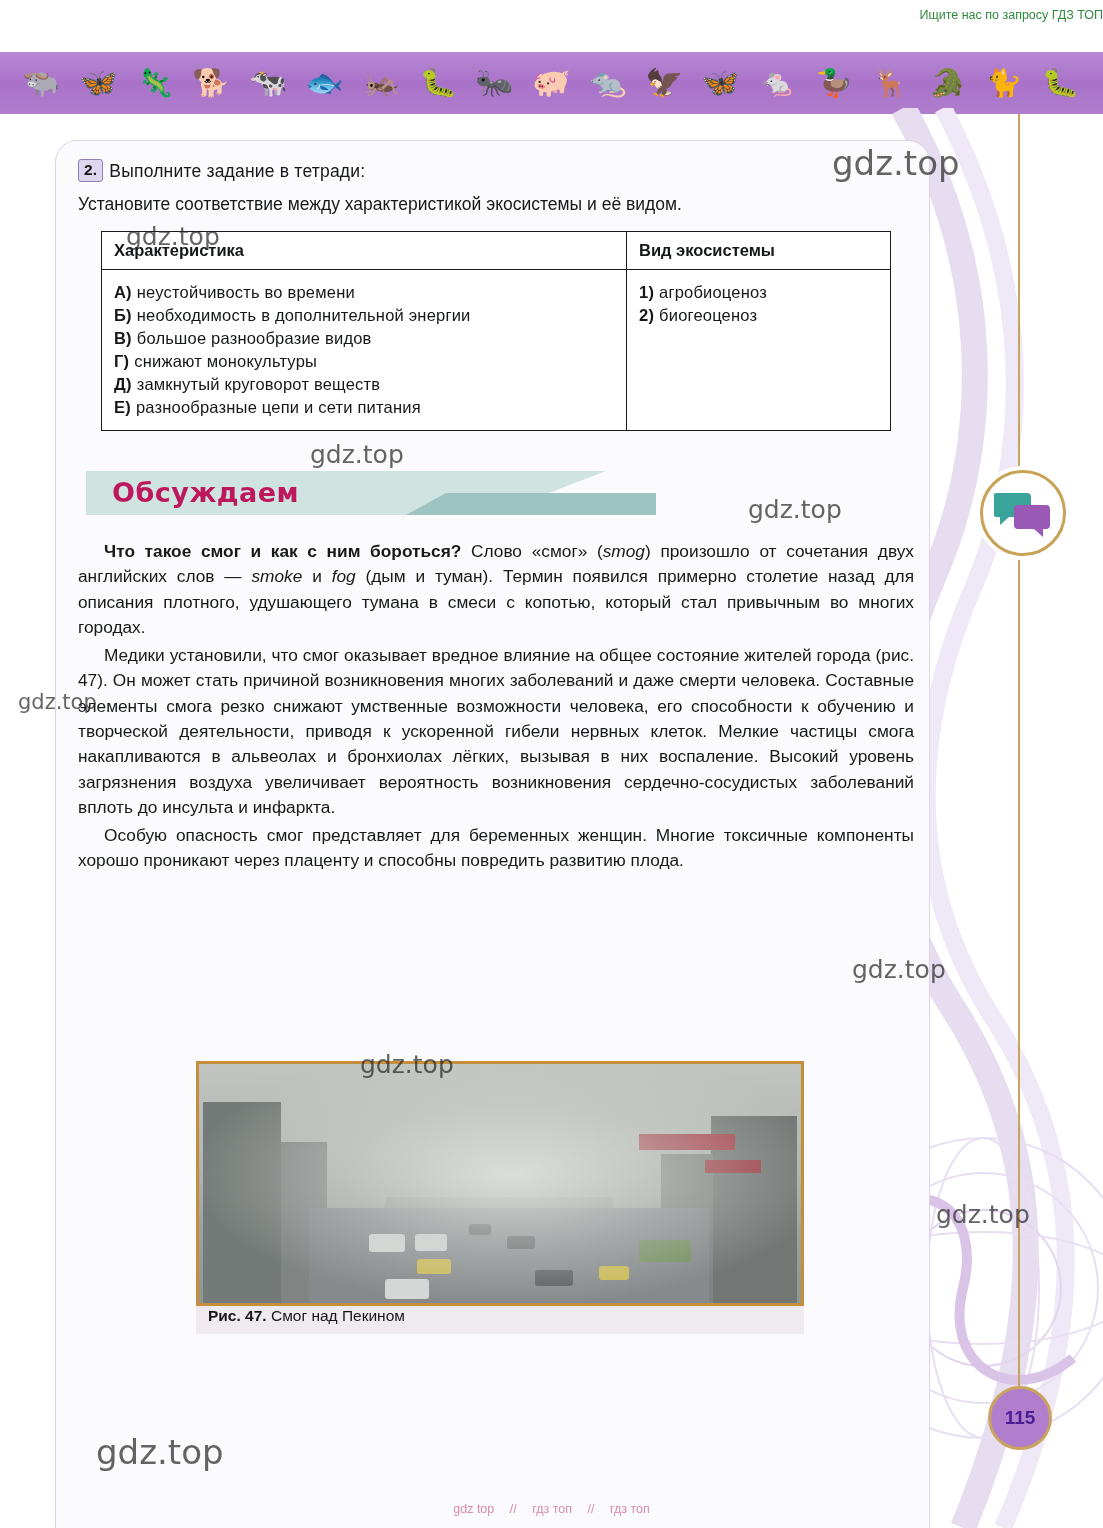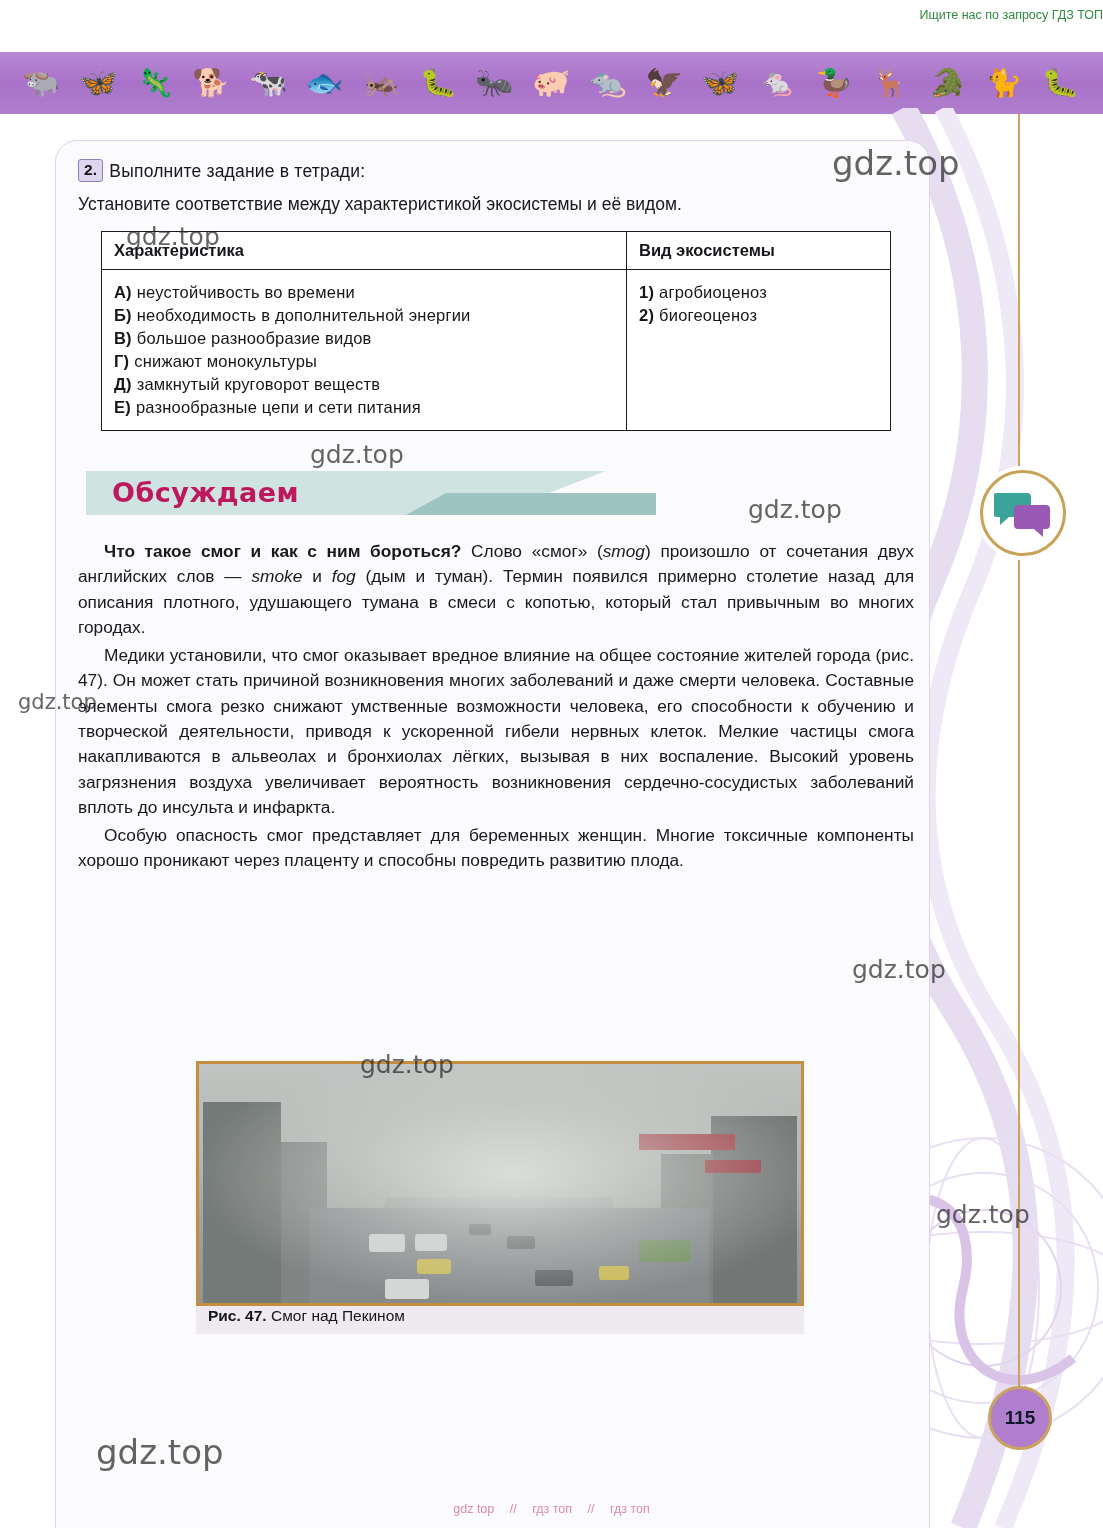--- a/index.html
+++ b/index.html
@@ -285,21 +285,21 @@
 
   
   .page-ball {
     position: absolute;
     left: 988px;
     top: 1386px;
     width: 58px; height: 58px;
     border-radius: 50%;
     background: #b07ecd;
     border: 3px solid #caa45e;
-    color: #0f172a;
+    color: #4c1d95;
     font-size: 19px;
     font-weight: bold;
     display: flex;
     align-items: center;
     justify-content: center;
   }
 
   
   .bottom-marks {
     position: absolute;

